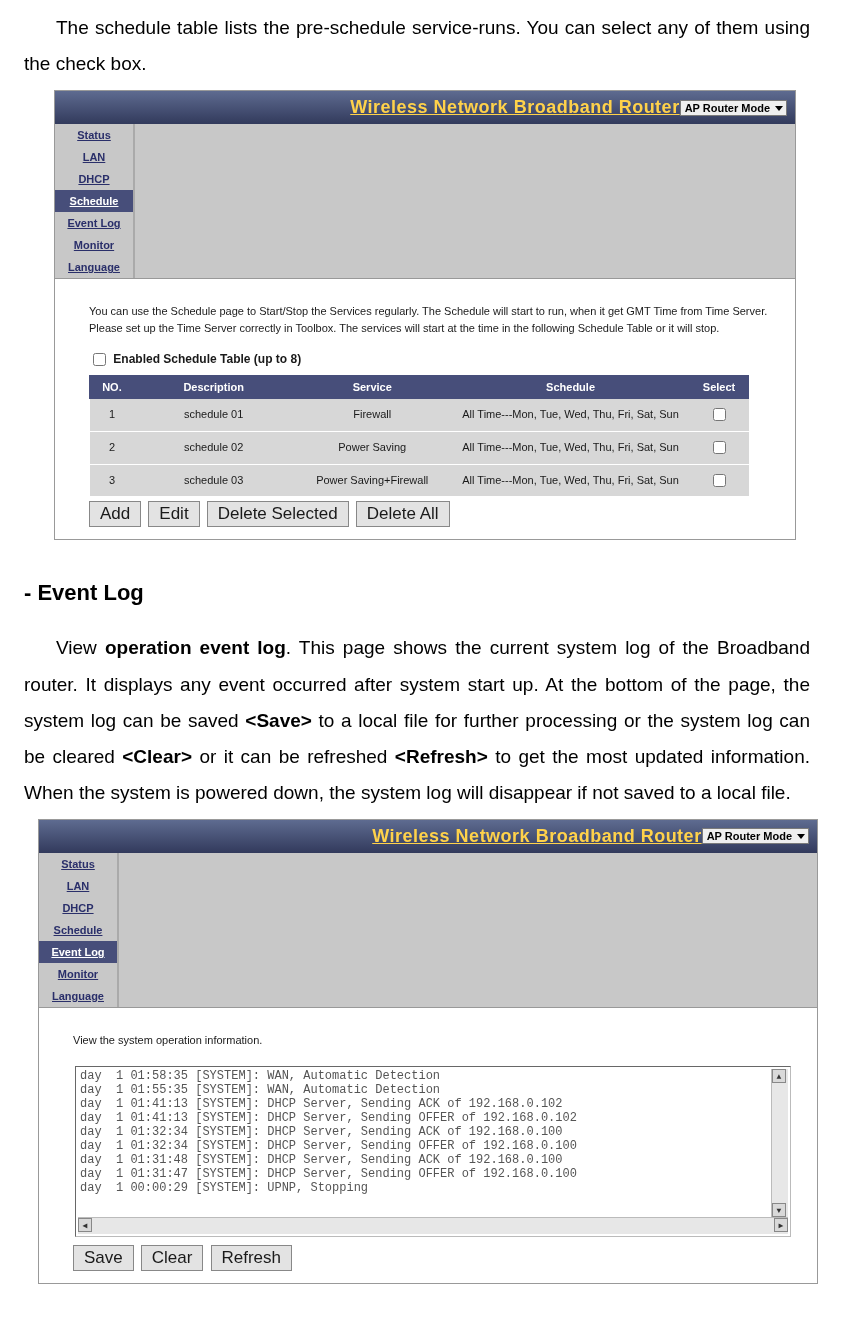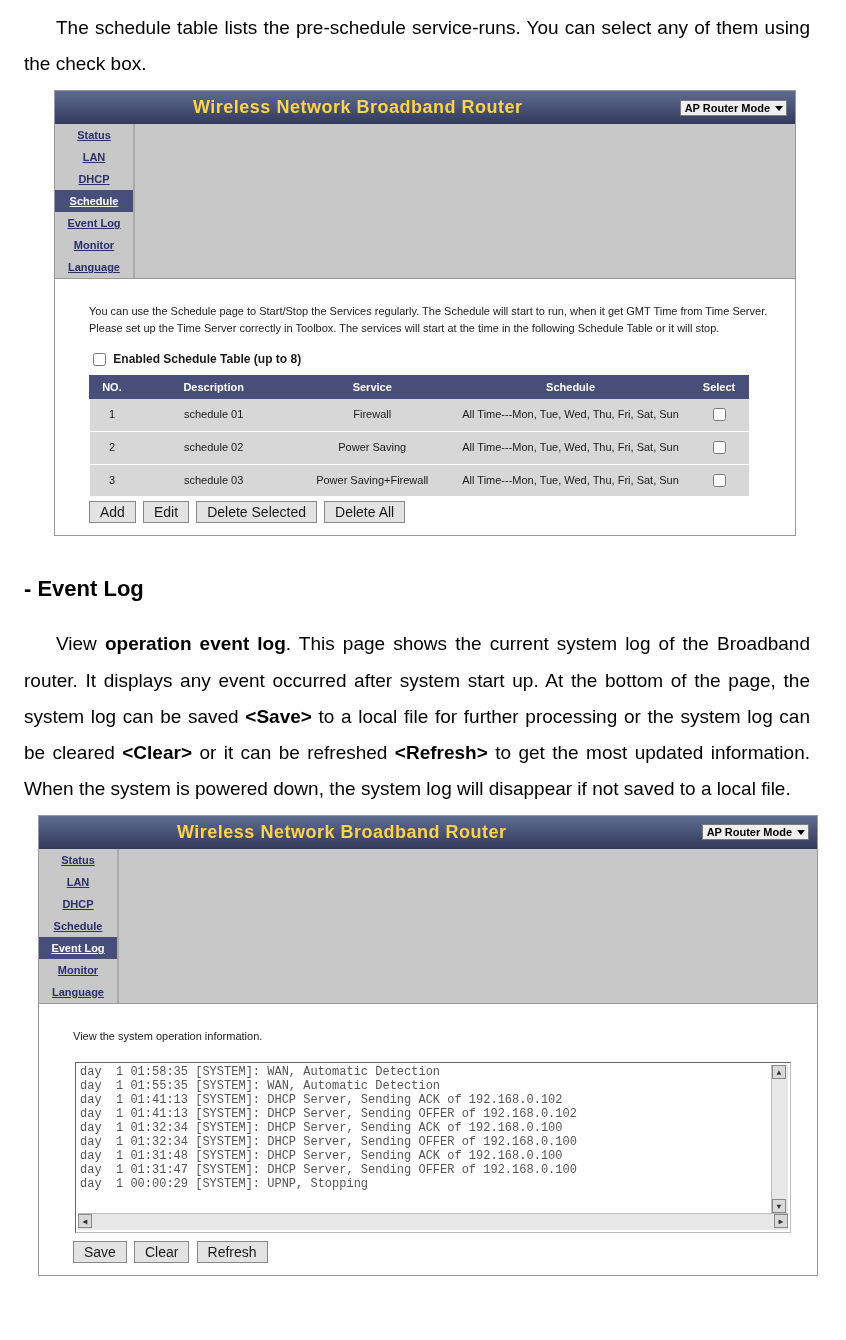--- a/index.html
+++ b/index.html
@@ -38,21 +38,21 @@
     background: linear-gradient(#5e6b90, #323a5c);
     color: #ffd24a;
     font-family: Verdana, sans-serif;
     font-weight: bold;
     font-size: 18px;
     padding: 6px 8px;
     display: flex;
     align-items: center;
     justify-content: space-between;
   }
-  .ss-title { flex: 1; text-align: left; letter-spacing: .5px; }
+  .ss-title { flex: 1; text-align: right; letter-spacing: .5px; text-decoration: underline; }
   .mode-select {
     font-family: Tahoma, sans-serif;
     font-size: 11px;
     background: #efefef;
     border: 1px solid #7a7a7a;
     padding: 1px 16px 1px 4px;
     color: #000;
     position: relative;
   }
   .mode-select::after {
@@ -106,21 +106,21 @@
     background: #d7d7d7;
     border-top: 1px solid #fff;
     border-bottom: 1px solid #fff;
     padding: 6px 4px;
     text-align: center;
     vertical-align: middle;
     line-height: 1.25;
   }
   .btn {
     font-family: Tahoma, sans-serif;
-    font-size: 14px;
+    font-size: 17px;
     background: #e3e3e3;
     border: 1px solid #888;
     padding: 2px 10px;
     margin-right: 4px;
     display: inline-block;
   }
   .btn-row { margin-top: 4px; }
   .btn-row-right { text-align: right; margin-top: 10px; padding-right: 6px; }
   .log-box {
     width: 710px;

